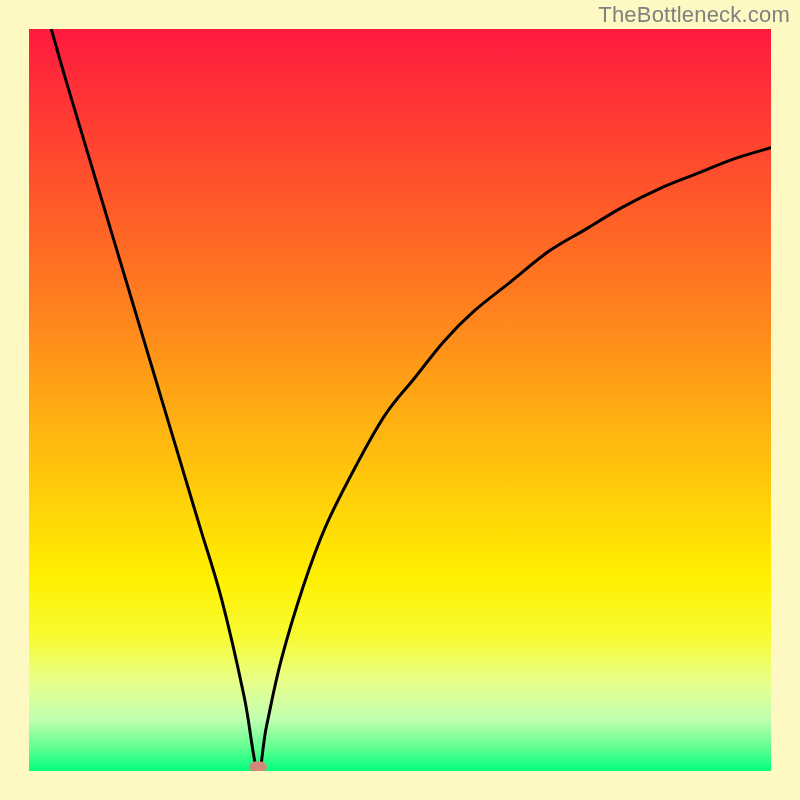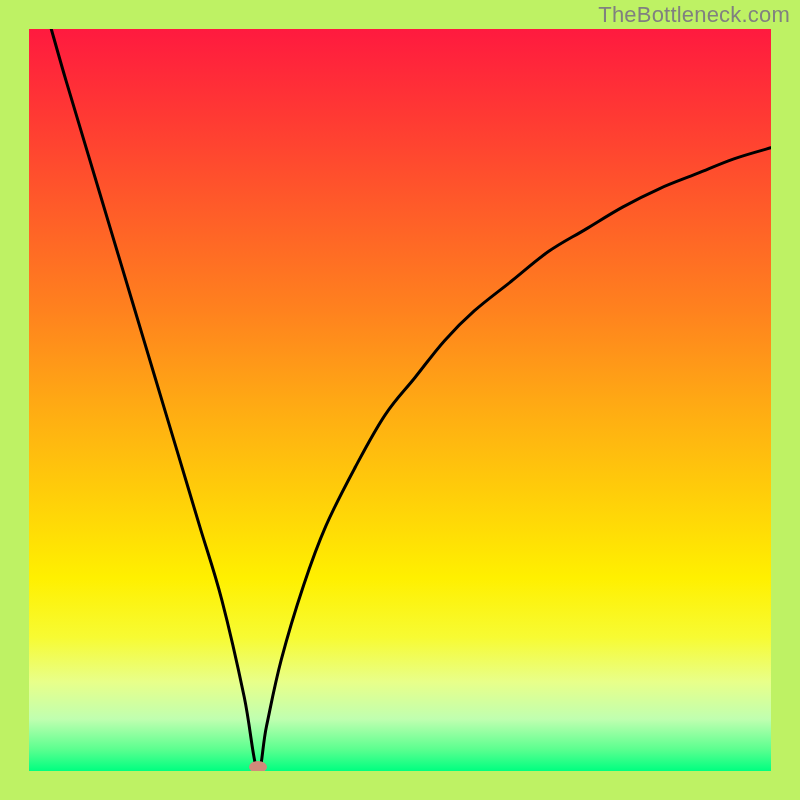--- a/index.html
+++ b/index.html
@@ -10,21 +10,21 @@
     background: #000;
     overflow: hidden;
     font-family: Arial, Helvetica, sans-serif;
   }
   .frame {
     position: absolute;
     top: 0;
     left: 0;
     width: 800px;
     height: 800px;
-    background: #bef264;
+    background: #fef9c3;
   }
   .watermark {
     position: absolute;
     top: 2px;
     right: 10px;
     color: #808080;
     font-size: 22px;
     font-family: Arial, sans-serif;
     letter-spacing: 0.2px;
   }

